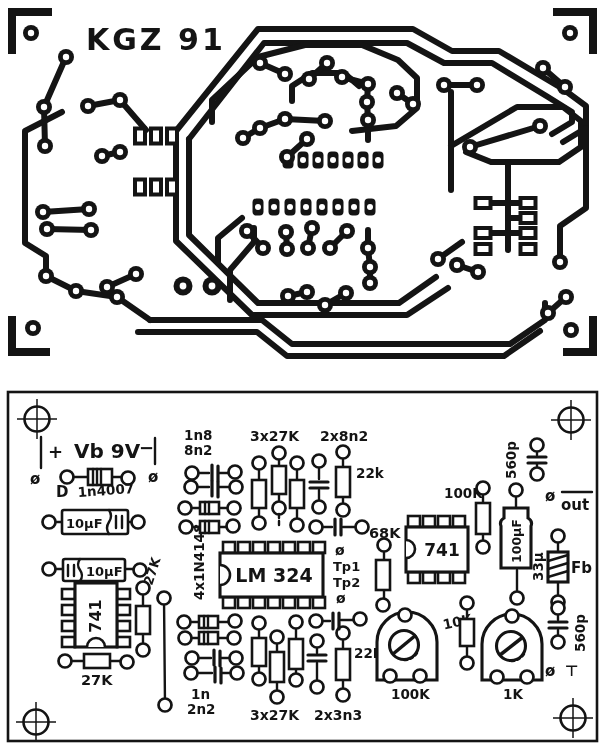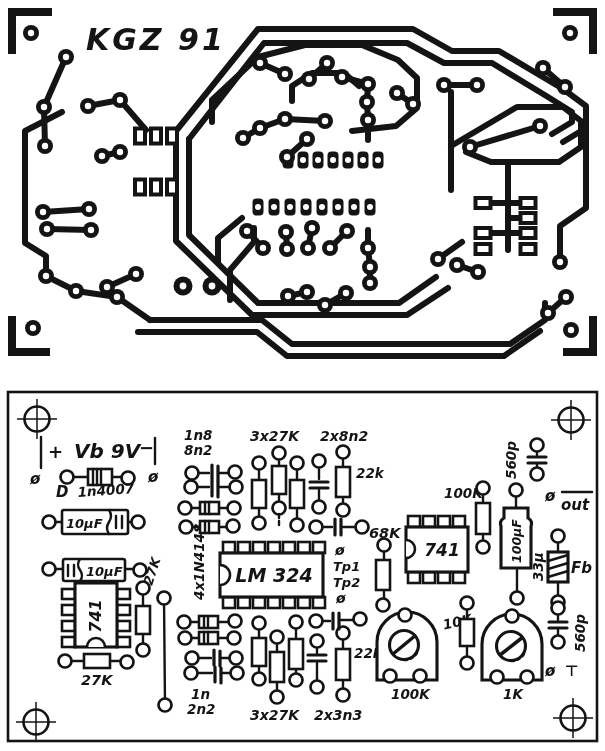--- a/index.html
+++ b/index.html
@@ -1,17 +1,17 @@
 <!DOCTYPE html>
 <html><head>
 <meta charset="utf-8">
 <style>
   html,body{margin:0;padding:0;background:#fff;}
   .page{position:relative;width:605px;height:751px;background:#fff;overflow:hidden;
-        font-family:"DejaVu Sans",sans-serif;font-style:italic;}
+        font-family:"DejaVu Sans",sans-serif;}
   svg{display:block;}
   .t{fill:none;stroke:#141414;stroke-width:6;stroke-linejoin:round;stroke-linecap:round;}
   .tk{fill:none;stroke:#141414;stroke-width:8;stroke-linejoin:miter;stroke-linecap:square;}
   .w{fill:none;stroke:#141414;stroke-width:2.4;stroke-linecap:round;}
   .cw{fill:none;stroke:#141414;stroke-width:3.2;stroke-linecap:round;}
   .o{fill:#fff;stroke:#141414;stroke-width:2.6;}
   .o2{fill:#fff;stroke:#141414;stroke-width:3.1;}
   .lbl{font-family:"DejaVu Sans",sans-serif;font-weight:600;fill:#141414;}
   .title{font-family:"DejaVu Sans",sans-serif;font-weight:600;fill:#141414;letter-spacing:3px;}
 </style>

